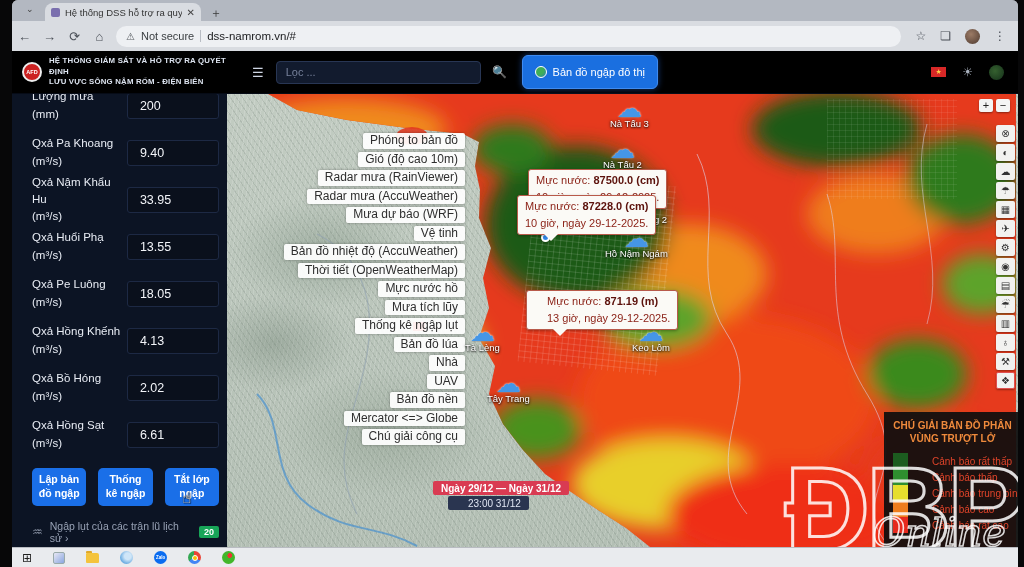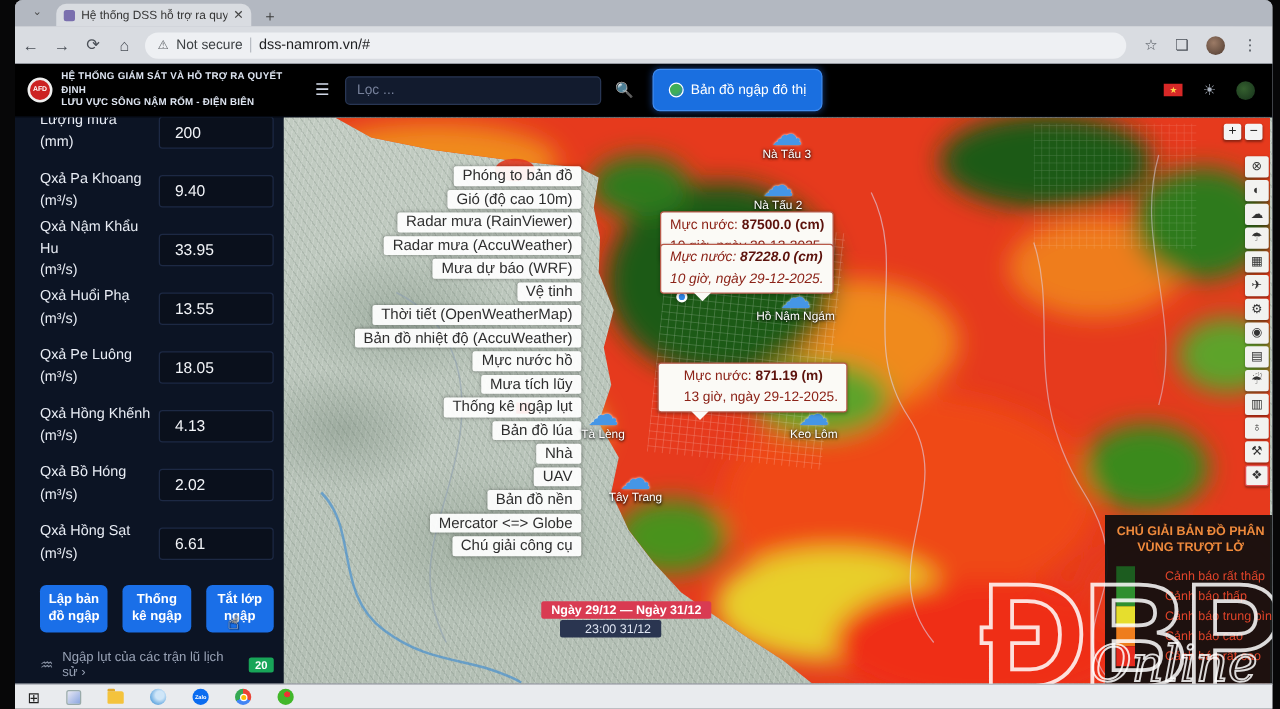--- a/index.html
+++ b/index.html
@@ -317,38 +317,38 @@
         <path d="M90,140 C130,160 150,200 140,260 S100,360 130,420" stroke="#90a0b0" stroke-width="1.2" fill="none" opacity="0.6"></path>
       </svg>
 
       <div class="map-menu">
         <div class="map-menu-item">Phóng to bản đồ</div>
         <div class="map-menu-item">Gió (độ cao 10m)</div>
         <div class="map-menu-item">Radar mưa (RainViewer)</div>
         <div class="map-menu-item">Radar mưa (AccuWeather)</div>
         <div class="map-menu-item">Mưa dự báo (WRF)</div>
         <div class="map-menu-item">Vệ tinh</div>
+        <div class="map-menu-item">Bản đồ nhiệt độ (AccuWeather)</div>
         <div class="map-menu-item">Thời tiết (OpenWeatherMap)</div>
-        <div class="map-menu-item">Bản đồ nhiệt độ (AccuWeather)</div>
         <div class="map-menu-item">Mực nước hồ</div>
         <div class="map-menu-item">Mưa tích lũy</div>
         <div class="map-menu-item">Thống kê ngập lụt</div>
         <div class="map-menu-item">Bản đồ lúa</div>
         <div class="map-menu-item">Nhà</div>
         <div class="map-menu-item">UAV</div>
         <div class="map-menu-item">Bản đồ nền</div>
         <div class="map-menu-item">Mercator &lt;=&gt; Globe</div>
         <div class="map-menu-item">Chú giải công cụ</div>
       </div>
 
       <div class="tooltip" style="left:301px; top:75px; z-index:5;">
         <div><span>Mực nước:</span> <span class="tt-val">87500.0 (cm)</span></div>
         <div>10 giờ, ngày 29-12-2025.</div>
       </div>
-      <div class="tooltip pt" style="left:301px; top:101px; z-index:6;font-style:italic;">
+      <div class="tooltip pt" style="left:290px; top:101px; z-index:6;">
         <div><span>Mực nước:</span> <span class="tt-val">87228.0 (cm)</span></div>
         <div>10 giờ, ngày 29-12-2025.</div>
       </div>
       <div class="tooltip pt" style="left:299px; top:196px; z-index:5;padding-left:20px;">
         <div><span>Mực nước:</span> <span class="tt-val">871.19 (m)</span></div>
         <div>13 giờ, ngày 29-12-2025.</div>
       </div>
       <div class="lake-dot" style="left:314px; top:139px;"></div>
 
       <div class="station" style="left:383px; top:5px;">

